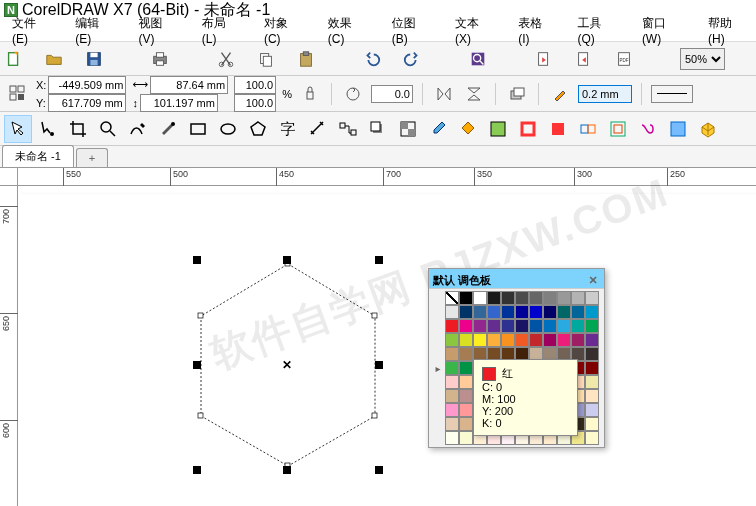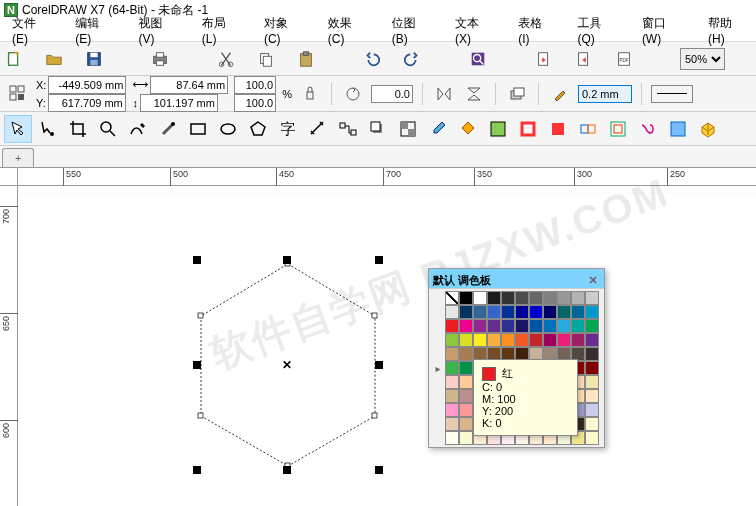--- a/index.html
+++ b/index.html
@@ -1,19 +1,19 @@
 <!DOCTYPE html>
 <html><head>
 <meta charset="utf-8">
 <style>
 * { box-sizing: border-box; margin: 0; padding: 0; font-family: "Microsoft YaHei", sans-serif; }
 body { width: 756px; height: 506px; background: #fff; overflow: hidden; font-size: 12px; position: relative; }
 .titlebar { height: 20px; background: #fff; display: flex; align-items: center; padding: 0 4px; gap: 4px; }
 .titlebar .icon { width: 14px; height: 14px; background: #3a8c3a; display: inline-flex; align-items: center; justify-content: center; color: #fff; font-weight: bold; font-size: 11px; border: 1px solid #2a6a2a; }
-.titlebar-title { font-size: 12px; }
+.titlebar-title { font-size: 16px; }
 .menubar { height: 22px; background: #fff; display: flex; align-items: center; padding: 0 4px; gap: 12px; border-bottom: 1px solid #ddd; }
 .menubar-item { padding: 2px 8px; font-size: 12px; cursor: default; }
 .toolbar { height: 34px; background: #f5f5f5; border-bottom: 1px solid #ccc; display: flex; align-items: center; padding: 0 4px; gap: 20px; }
 .tb-btn { width: 26px; height: 26px; display: inline-flex; align-items: center; justify-content: center; border: 1px solid transparent; border-radius: 2px; }
 .tb-sep { width: 1px; height: 22px; background: #ccc; margin: 0 3px; }
 .tb-btn svg { width: 18px; height: 18px; }
 .tb-select { height: 22px; font-size: 11px; border: 1px solid #888; }
 .propbar { height: 36px; background: #f5f5f5; border-bottom: 1px solid #ccc; display: flex; align-items: center; padding: 0 6px; gap: 6px; }
 .pb-group { display: flex; align-items: center; gap: 2px; }
 .pb-label { font-size: 11px; }
@@ -406,20 +406,21 @@
     </span>
   <span class="tx-btn">
       <svg viewBox="0 0 20 20">
         <path d="M4 8l6-4 6 4v6l-6 4-6-4z" fill="#fc3" stroke="#a70"></path>
         <path d="M10 4v12M4 8l6 4 6-4" stroke="#a70" fill="none"></path>
       </svg>
     </span>
 </div>
 
 <div class="tabs">
+  <div class="tab"><span>未命名 -1</span></div>
   <div class="tab plus"><span>+</span></div>
 </div>
 
 <div class="workspace">
   <div class="ruler-corner"></div>
   <div class="ruler-h">
     <div class="tick" style="left:45px">
         <span class="lbl">550</span>
       </div>
     <div class="tick" style="left:152px">

